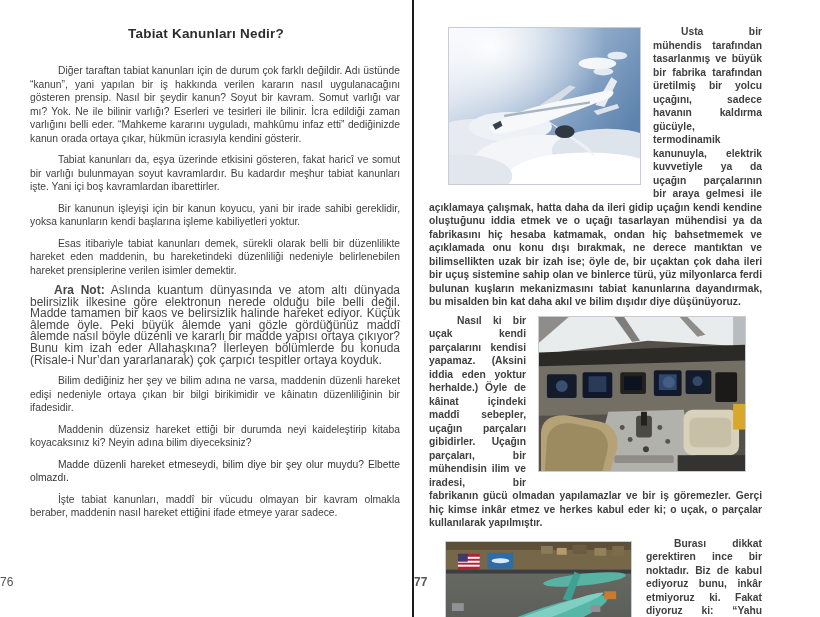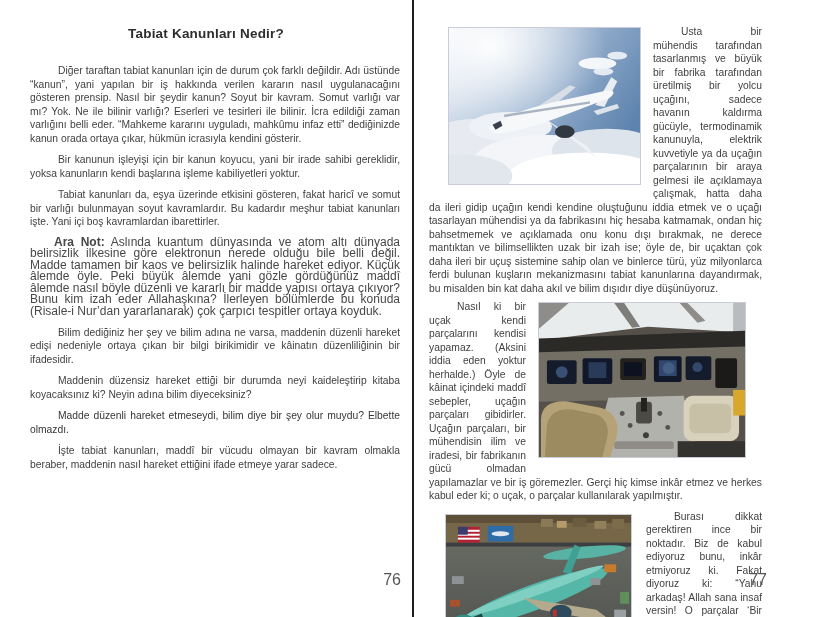--- a/index.html
+++ b/index.html
@@ -7,61 +7,62 @@
   body {
     background:#ffffff;
     font-family:"Liberation Sans", sans-serif;
     color:#3f3f3f;
     overflow:hidden;
   }
   .spread { display:flex; width:820px; height:617px; }
   .page { position:relative; height:617px; background:#ffffff; }
   .page-left  { width:412px; padding:26px 12px 0 30px; }
   .divider    { width:2px; height:617px; background:#1c1c1c; }
-  .page-right { width:364px; padding:25px 16px 0 15px; }
+  .page-right { width:364px; padding:25px 16px 0 15px;font-weight:bold; }
 
   h1.title {
     font-size:13.5px; font-weight:bold; color:#2d2d2d;
     text-align:center; margin:0 -10px 23px -28px; letter-spacing:0.2px;
   }
   p.body {
     font-size:10.3px; line-height:13.5px; text-align:justify;
     text-indent:28px; margin-bottom:8px;
   }
   p.small-note {
     font-size:12px; line-height:11.6px; text-align:justify;
     text-indent:24px; margin-bottom:8px; color:#474747;
   }
   .note-label { font-weight:bold; }
   p.bold-line { font-weight:normal; color:#353535; }
 
   .page-number {
-    position:absolute; bottom:28px; left:0; right:11px;
-    text-align:right; font-size:16px; color:#555;
+    position:absolute; bottom:28px; left:0; right:0;
+    text-align:left; font-size:12px; color:#555;
   }
 
   
   svg.photo { display:block; border:1px solid #c9cbd6; background:#dfe5ec; }
   .img-airplane { float:left;  width:193px; height:158px; margin:2px 12px 4px 19px; }
   .img-cockpit  { float:right; width:208px; height:156px; margin:2px 16px 6px 12px; }
   .img-factory  { float:left;  width:187px; height:143px; margin:4px 14px 4px 16px; }
   p.rp { margin-bottom:5px; }
   .clear-right { clear:right; padding-top:2px; }
 </style>
 </head>
 <body>
 
 <div class="spread">
 
   <div class="page page-left">
     <h1 class="title">Tabiat Kanunları Nedir?</h1>
 
     <p class="body">Diğer taraftan tabiat kanunları için de durum çok farklı değildir. Adı üstünde “kanun”, yani yapılan bir iş hakkında verilen kararın nasıl uygulanacağını gösteren prensip. Nasıl bir şeydir kanun? Soyut bir kavram. Somut varlığı var mı? Yok. Ne ile bilinir varlığı? Eserleri ve tesirleri ile bilinir. İcra edildiği zaman varlığını belli eder. “Mahkeme kararını uyguladı, mahkûmu infaz etti” dediğinizde kanun orada ortaya çıkar, hükmün icrasıyla kendini gösterir.</p>
+    <p class="body">Tabiat kanunları da, eşya üzerinde etkisini gösteren, fakat haricî ve somut bir varlığı bulunmayan soyut kavramlardır. Bu kadardır meşhur tabiat kanunları işte. Yani içi boş kavramlardan ibarettirler.</p>
     <p class="body">Bir kanunun işleyişi için bir kanun koyucu, yani bir irade sahibi gereklidir, yoksa kanunların kendi başlarına işleme kabiliyetleri yoktur.</p>
-    <p class="body">Tabiat kanunları da, eşya üzerinde etkisini gösteren, fakat haricî ve somut bir varlığı bulunmayan soyut kavramlardır. Bu kadardır meşhur tabiat kanunları işte. Yani içi boş kavramlardan ibarettirler.</p>
+    <p class="body">Esas itibariyle tabiat kanunları demek, sürekli olarak belli bir düzenlilikte hareket eden maddenin, bu hareketindeki düzenliliği nedeniyle belirlenebilen hareket prensiplerine verilen isimler demektir.</p>
 
     <p class="small-note"><span class="note-label">Ara Not:</span> <span>Aslında kuantum dünyasında ve atom altı dünyada belirsizlik ilkesine göre elektronun nerede olduğu bile belli değil. Madde tamamen bir kaos ve belirsizlik halinde hareket ediyor. Küçük âlemde öyle. Peki büyük âlemde yani gözle gördüğünüz maddî âlemde nasıl böyle düzenli ve kararlı bir madde yapısı ortaya çıkıyor? Bunu kim izah eder Allahaşkına? İlerleyen bölümlerde bu konuda (Risale-i Nur’dan yararlanarak) çok çarpıcı tespitler ortaya koyduk.</span></p>
 
     <p class="body">Bilim dediğiniz her şey ve bilim adına ne varsa, maddenin düzenli hareket edişi nedeniyle ortaya çıkan bir bilgi birikimidir ve kâinatın düzenliliğinin bir ifadesidir.</p>
     <p class="body">Maddenin düzensiz hareket ettiği bir durumda neyi kaideleştirip kitaba koyacaksınız ki? Neyin adına bilim diyeceksiniz?</p>
     <p class="body bold-line">Madde düzenli hareket etmeseydi, bilim diye bir şey olur muydu? Elbette olmazdı.</p>
     <p class="body">İşte tabiat kanunları, maddî bir vücudu olmayan bir kavram olmakla beraber, maddenin nasıl hareket ettiğini ifade etmeye yarar sadece.</p>
 
     <div class="page-number">76</div>
   </div>

